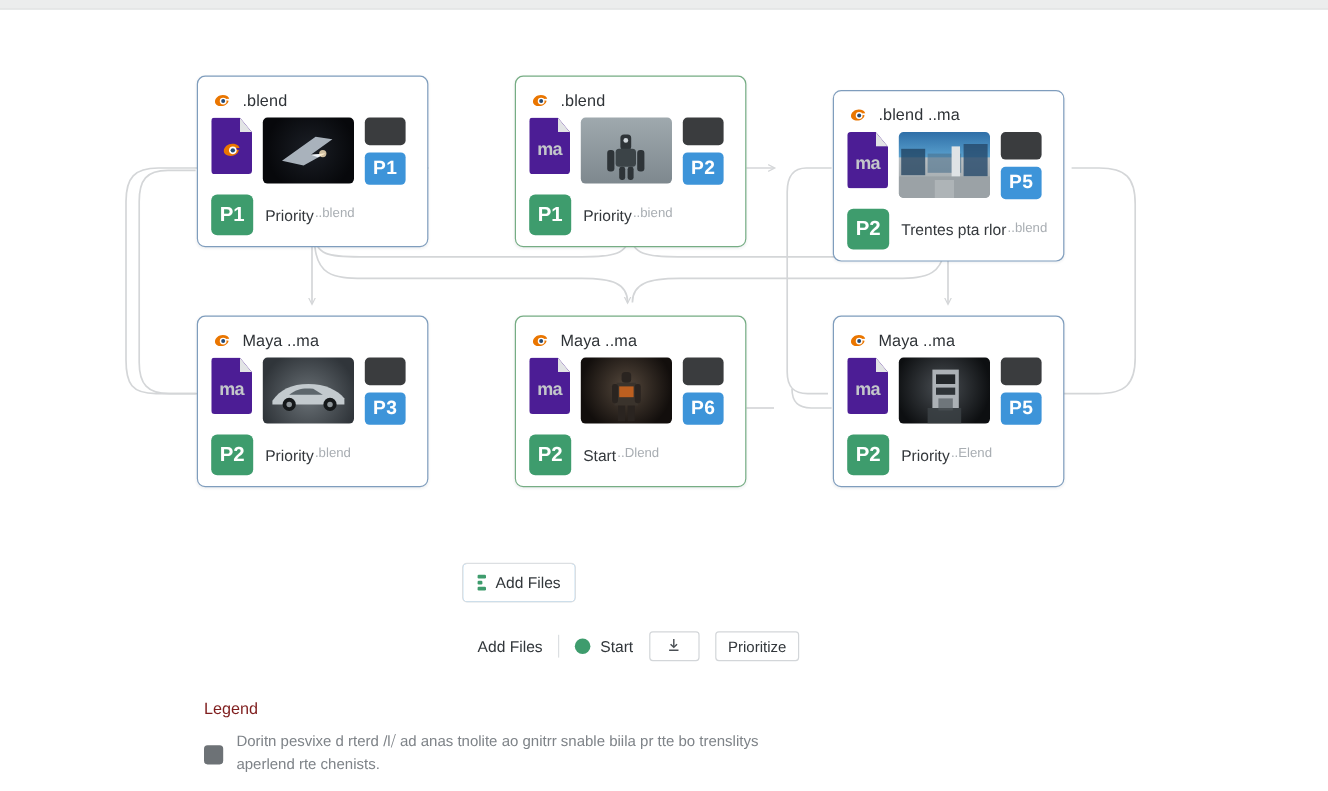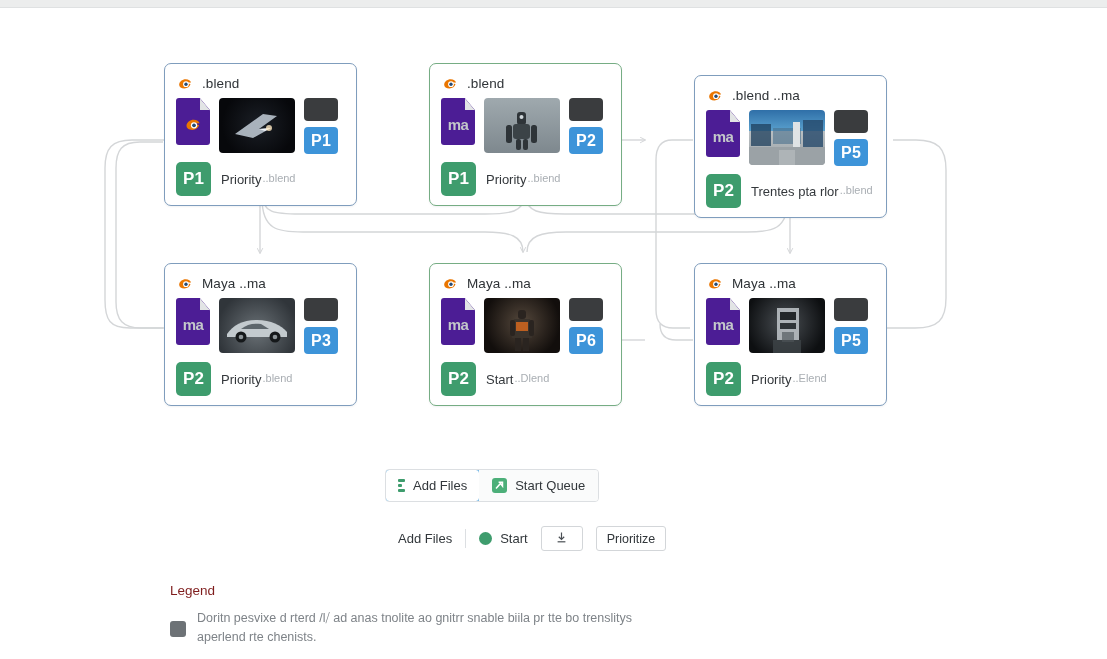--- a/index.html
+++ b/index.html
@@ -417,28 +417,20 @@
   </div>
 
   <div id="segbar">
     <div class="seg active">
       <span class="icon-dots">
         <i></i>
           <i class="mid"></i>
           <i></i>
       </span>
       <span>Add Files</span>
-    </div>
-    <div class="seg">
-      <span class="icon-sq-arrow">
-        <svg width="15" height="15" viewBox="0 0 15 15">
-          <path d="M4 10.5 L8.5 5.5 L10.5 8 L10.5 4.2 L6.6 4.2" fill="none" stroke="#fff" stroke-width="1.5"></path>
-        </svg>
-      </span>
-      <span>Start Queue</span>
     </div>
   </div>
 
   <div id="ctrlrow">
     <span class="ctrl-link">Add Files</span>
     <span class="vdiv"></span>
     <span class="pause-wrap">
       <span class="dot-green"></span>
       <span class="ctrl-link">Start</span>
     </span>

